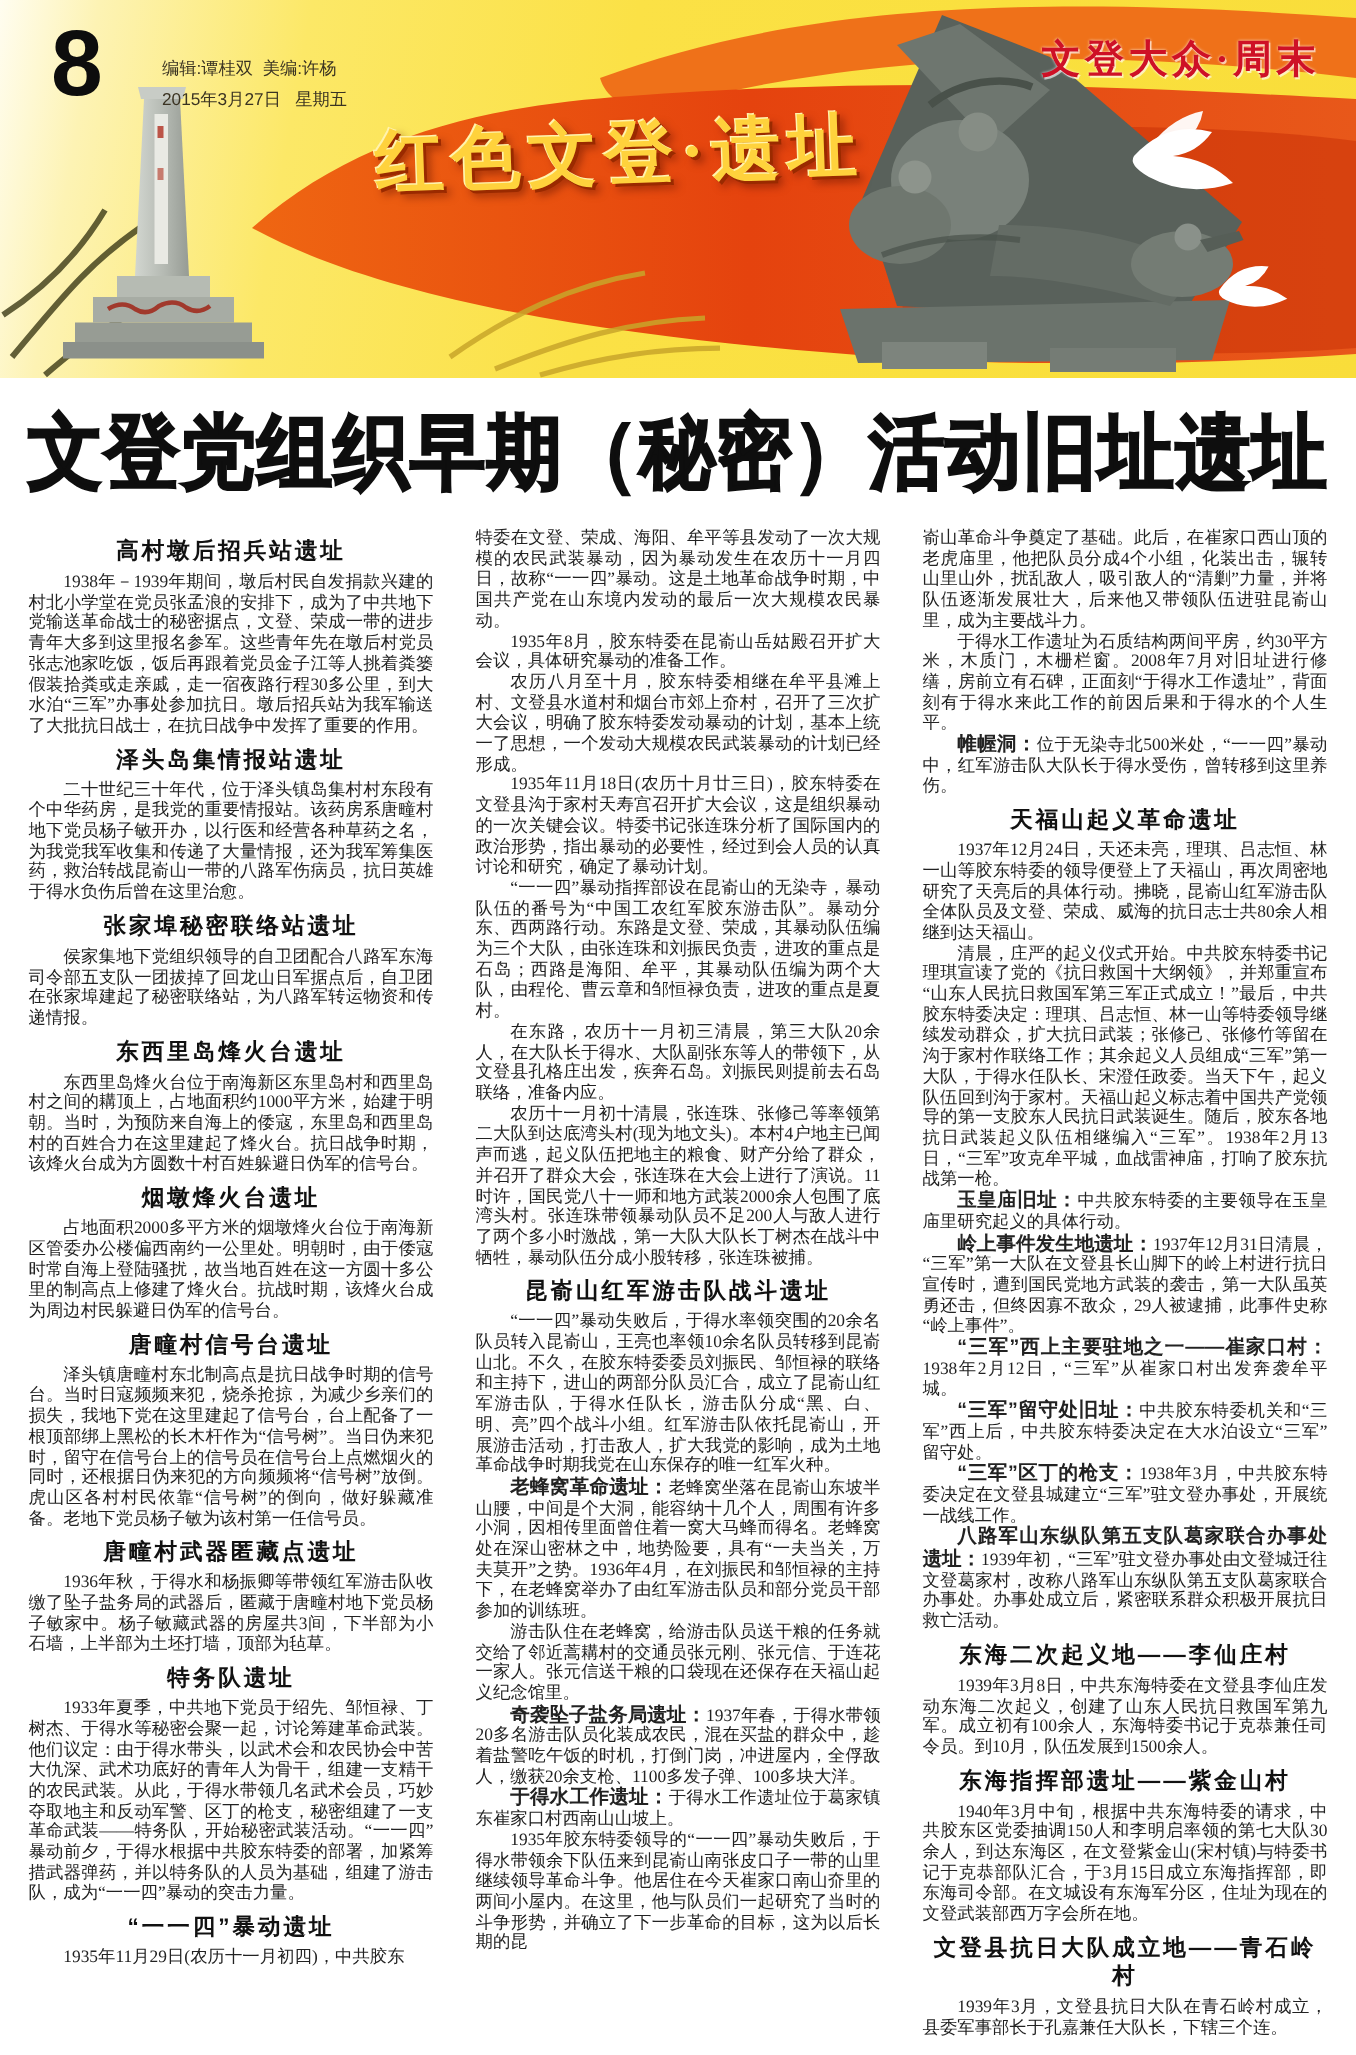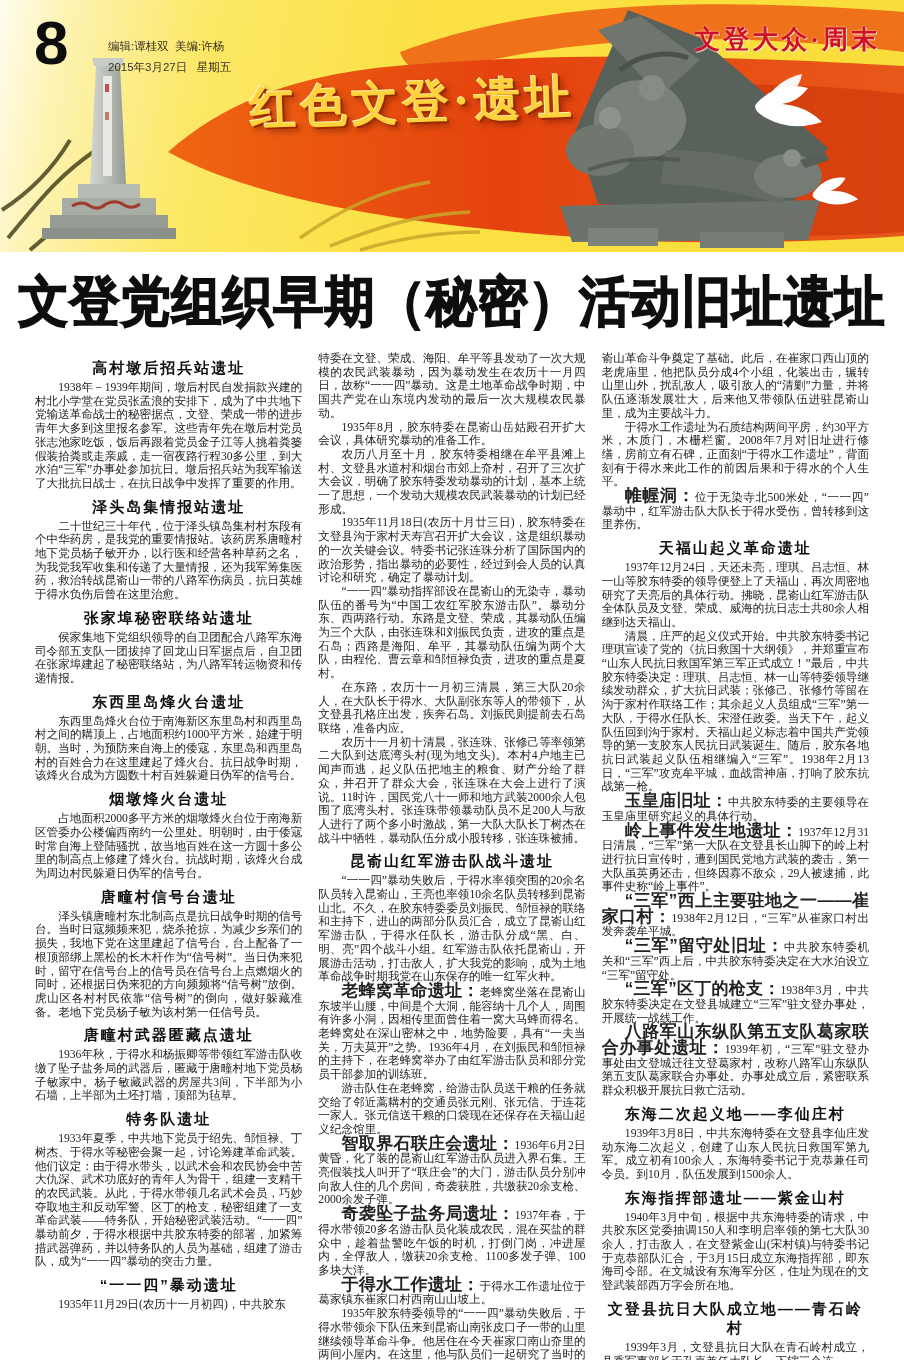--- a/index.html
+++ b/index.html
@@ -21,28 +21,28 @@
   .banner-title{position:absolute;left:250px;top:72px;font-size:46px;font-weight:900;
     letter-spacing:5px;color:#ffd23c;transform:rotate(-2deg);
     text-shadow:-1px -1px 0 #fff3ae,2px 2px 0 #9a2a00,4px 4px 6px rgba(90,15,0,.55);}
 
   
   .headline-wrap{height:100px;display:flex;align-items:center;justify-content:center;text-align:right;}
   .headline{font-family:"Liberation Sans","DejaVu Sans",sans-serif;font-size:50px;font-weight:900;
     color:#0e0e0e;letter-spacing:1px;transform:scaleY(1.08);-webkit-text-stroke:1.5px #0e0e0e;white-space:nowrap;}
 
   
-  .cols{display:grid;grid-template-columns:1fr 1fr 1fr;gap:16px;
-    padding:0 35px;height:1008px;overflow:hidden;}
+  .cols{display:grid;grid-template-columns:1fr 1fr 1fr;gap:28px;
+    padding:0 19px;height:1008px;overflow:hidden;}
   .col{overflow:hidden;text-align:justify;font-size:11.6px;line-height:13.7px;color:#222;}
   .col h3{font-family:"Liberation Sans","DejaVu Sans",sans-serif;text-align:center;
     font-size:15px;font-weight:700;letter-spacing:2px;color:#111;margin:6px 0 4px;line-height:19px;}
   .col p{margin:0;text-indent:2em;}
   .col p.cont{text-indent:0;}
-  .lead{font-weight:700;font-family:"Liberation Sans","DejaVu Sans",sans-serif;font-size:17px;}
+  .lead{font-weight:700;font-family:"Liberation Sans","DejaVu Sans",sans-serif;font-size:13px;}
 </style>
 </head>
 <body>
 
 <div class="page">
 
   <div class="header">
     <svg width="904" height="252" viewBox="0 0 904 252" aria-hidden="true">
       <defs>
         <linearGradient id="band" x1="0" y1="0" x2="1" y2="0">
@@ -151,21 +151,20 @@
       <p>1935年8月，胶东特委在昆嵛山岳姑殿召开扩大会议，具体研究暴动的准备工作。</p>
       <p>农历八月至十月，胶东特委相继在牟平县滩上村、文登县水道村和烟台市郊上夼村，召开了三次扩大会议，明确了胶东特委发动暴动的计划，基本上统一了思想，一个发动大规模农民武装暴动的计划已经形成。</p>
       <p>1935年11月18日(农历十月廿三日)，胶东特委在文登县沟于家村天寿宫召开扩大会议，这是组织暴动的一次关键会议。特委书记张连珠分析了国际国内的政治形势，指出暴动的必要性，经过到会人员的认真讨论和研究，确定了暴动计划。</p>
       <p>“一一四”暴动指挥部设在昆嵛山的无染寺，暴动队伍的番号为“中国工农红军胶东游击队”。暴动分东、西两路行动。东路是文登、荣成，其暴动队伍编为三个大队，由张连珠和刘振民负责，进攻的重点是石岛；西路是海阳、牟平，其暴动队伍编为两个大队，由程伦、曹云章和邹恒禄负责，进攻的重点是夏村。</p>
       <p>在东路，农历十一月初三清晨，第三大队20余人，在大队长于得水、大队副张东等人的带领下，从文登县孔格庄出发，疾奔石岛。刘振民则提前去石岛联络，准备内应。</p>
       <p>农历十一月初十清晨，张连珠、张修己等率领第二大队到达底湾头村(现为地文头)。本村4户地主已闻声而逃，起义队伍把地主的粮食、财产分给了群众，并召开了群众大会，张连珠在大会上进行了演说。11时许，国民党八十一师和地方武装2000余人包围了底湾头村。张连珠带领暴动队员不足200人与敌人进行了两个多小时激战，第一大队大队长丁树杰在战斗中牺牲，暴动队伍分成小股转移，张连珠被捕。</p>
       <h3>昆嵛山红军游击队战斗遗址</h3>
       <p>“一一四”暴动失败后，于得水率领突围的20余名队员转入昆嵛山，王亮也率领10余名队员转移到昆嵛山北。不久，在胶东特委委员刘振民、邹恒禄的联络和主持下，进山的两部分队员汇合，成立了昆嵛山红军游击队，于得水任队长，游击队分成“黑、白、明、亮”四个战斗小组。红军游击队依托昆嵛山，开展游击活动，打击敌人，扩大我党的影响，成为土地革命战争时期我党在山东保存的唯一红军火种。</p>
       <p><span class="lead">老蜂窝革命遗址：</span><span>老蜂窝坐落在昆嵛山东坡半山腰，中间是个大洞，能容纳十几个人，周围有许多小洞，因相传里面曾住着一窝大马蜂而得名。老蜂窝处在深山密林之中，地势险要，具有“一夫当关，万夫莫开”之势。1936年4月，在刘振民和邹恒禄的主持下，在老蜂窝举办了由红军游击队员和部分党员干部参加的训练班。</span></p>
       <p>游击队住在老蜂窝，给游击队员送干粮的任务就交给了邻近蒿耩村的交通员张元刚、张元信、于连花一家人。张元信送干粮的口袋现在还保存在天福山起义纪念馆里。</p>
-      <p><span class="lead">智取界石联庄会遗址：</span><span>1936年6月2日黄昏，化了装的昆嵛山红军游击队员进入界石集。王亮假装找人叫开了“联庄会”的大门，游击队员分别冲向敌人住的几个房间，奇袭获胜，共缴获20余支枪、2000余发子弹。</span></p>
       <p><span class="lead">奇袭坠子盐务局遗址：</span><span>1937年春，于得水带领20多名游击队员化装成农民，混在买盐的群众中，趁着盐警吃午饭的时机，打倒门岗，冲进屋内，全俘敌人，缴获20余支枪、1100多发子弹、100多块大洋。</span></p>
       <p><span class="lead">于得水工作遗址：</span><span>于得水工作遗址位于葛家镇东崔家口村西南山山坡上。</span></p>
       <p>1935年胶东特委领导的“一一四”暴动失败后，于得水带领余下队伍来到昆嵛山南张皮口子一带的山里继续领导革命斗争。他居住在今天崔家口南山夼里的两间小屋内。在这里，他与队员们一起研究了当时的斗争形势，并确立了下一步革命的目标，这为以后长期的昆</p>
     </div>
 
     <div class="col">
       <p class="cont">嵛山革命斗争奠定了基础。此后，在崔家口西山顶的老虎庙里，他把队员分成4个小组，化装出击，辗转山里山外，扰乱敌人，吸引敌人的“清剿”力量，并将队伍逐渐发展壮大，后来他又带领队伍进驻昆嵛山里，成为主要战斗力。</p>
       <p>于得水工作遗址为石质结构两间平房，约30平方米，木质门，木栅栏窗。2008年7月对旧址进行修缮，房前立有石碑，正面刻“于得水工作遗址”，背面刻有于得水来此工作的前因后果和于得水的个人生平。</p>
       <p><span class="lead">帷幄洞：</span><span>位于无染寺北500米处，“一一四”暴动中，红军游击队大队长于得水受伤，曾转移到这里养伤。</span></p>
       <h3>天福山起义革命遗址</h3>
@@ -173,21 +172,21 @@
       <p>清晨，庄严的起义仪式开始。中共胶东特委书记理琪宣读了党的《抗日救国十大纲领》，并郑重宣布“山东人民抗日救国军第三军正式成立！”最后，中共胶东特委决定：理琪、吕志恒、林一山等特委领导继续发动群众，扩大抗日武装；张修己、张修竹等留在沟于家村作联络工作；其余起义人员组成“三军”第一大队，于得水任队长、宋澄任政委。当天下午，起义队伍回到沟于家村。天福山起义标志着中国共产党领导的第一支胶东人民抗日武装诞生。随后，胶东各地抗日武装起义队伍相继编入“三军”。1938年2月13日，“三军”攻克牟平城，血战雷神庙，打响了胶东抗战第一枪。</p>
       <p><span class="lead">玉皇庙旧址：</span><span>中共胶东特委的主要领导在玉皇庙里研究起义的具体行动。</span></p>
       <p><span class="lead">岭上事件发生地遗址：</span><span>1937年12月31日清晨，“三军”第一大队在文登县长山脚下的岭上村进行抗日宣传时，遭到国民党地方武装的袭击，第一大队虽英勇还击，但终因寡不敌众，29人被逮捕，此事件史称“岭上事件”。</span></p>
       <p><span class="lead">“三军”西上主要驻地之一——崔家口村：</span><span>1938年2月12日，“三军”从崔家口村出发奔袭牟平城。</span></p>
       <p><span class="lead">“三军”留守处旧址：</span><span>中共胶东特委机关和“三军”西上后，中共胶东特委决定在大水泊设立“三军”留守处。</span></p>
       <p><span class="lead">“三军”区丁的枪支：</span><span>1938年3月，中共胶东特委决定在文登县城建立“三军”驻文登办事处，开展统一战线工作。</span></p>
       <p><span class="lead">八路军山东纵队第五支队葛家联合办事处遗址：</span><span>1939年初，“三军”驻文登办事处由文登城迁往文登葛家村，改称八路军山东纵队第五支队葛家联合办事处。办事处成立后，紧密联系群众积极开展抗日救亡活动。</span></p>
       <h3>东海二次起义地——李仙庄村</h3>
       <p>1939年3月8日，中共东海特委在文登县李仙庄发动东海二次起义，创建了山东人民抗日救国军第九军。成立初有100余人，东海特委书记于克恭兼任司令员。到10月，队伍发展到1500余人。</p>
       <h3>东海指挥部遗址——紫金山村</h3>
-      <p>1940年3月中旬，根据中共东海特委的请求，中共胶东区党委抽调150人和李明启率领的第七大队30余人，打击敌人，在文登紫金山(宋村镇)与特委书记于克恭部队汇合，于3月15日成立东海指挥部，即东海司令部。在文城设有东海军分区，住址为现在的文登武装部西万字会所在地。</p>
+      <p>1940年3月中旬，根据中共东海特委的请求，中共胶东区党委抽调150人和李明启率领的第七大队30余人，到达东海区，在文登紫金山(宋村镇)与特委书记于克恭部队汇合，于3月15日成立东海指挥部，即东海司令部。在文城设有东海军分区，住址为现在的文登武装部西万字会所在地。</p>
       <h3>文登县抗日大队成立地——青石岭村</h3>
       <p>1939年3月，文登县抗日大队在青石岭村成立，县委军事部长于孔嘉兼任大队长，下辖三个连。</p>
       <h3>胶东军区海军支队成立地——铺集村</h3>
       <p>1944年11月22日，胶东军区海军支队在文登县铺集村成立，支队下辖四个中队500余人。这是中国共产党第一支以海军命名的部队。1945年10月，海军支队奉命开赴东北。</p>
     </div>
 
   </div>
 </div>
 
 </body></html>

